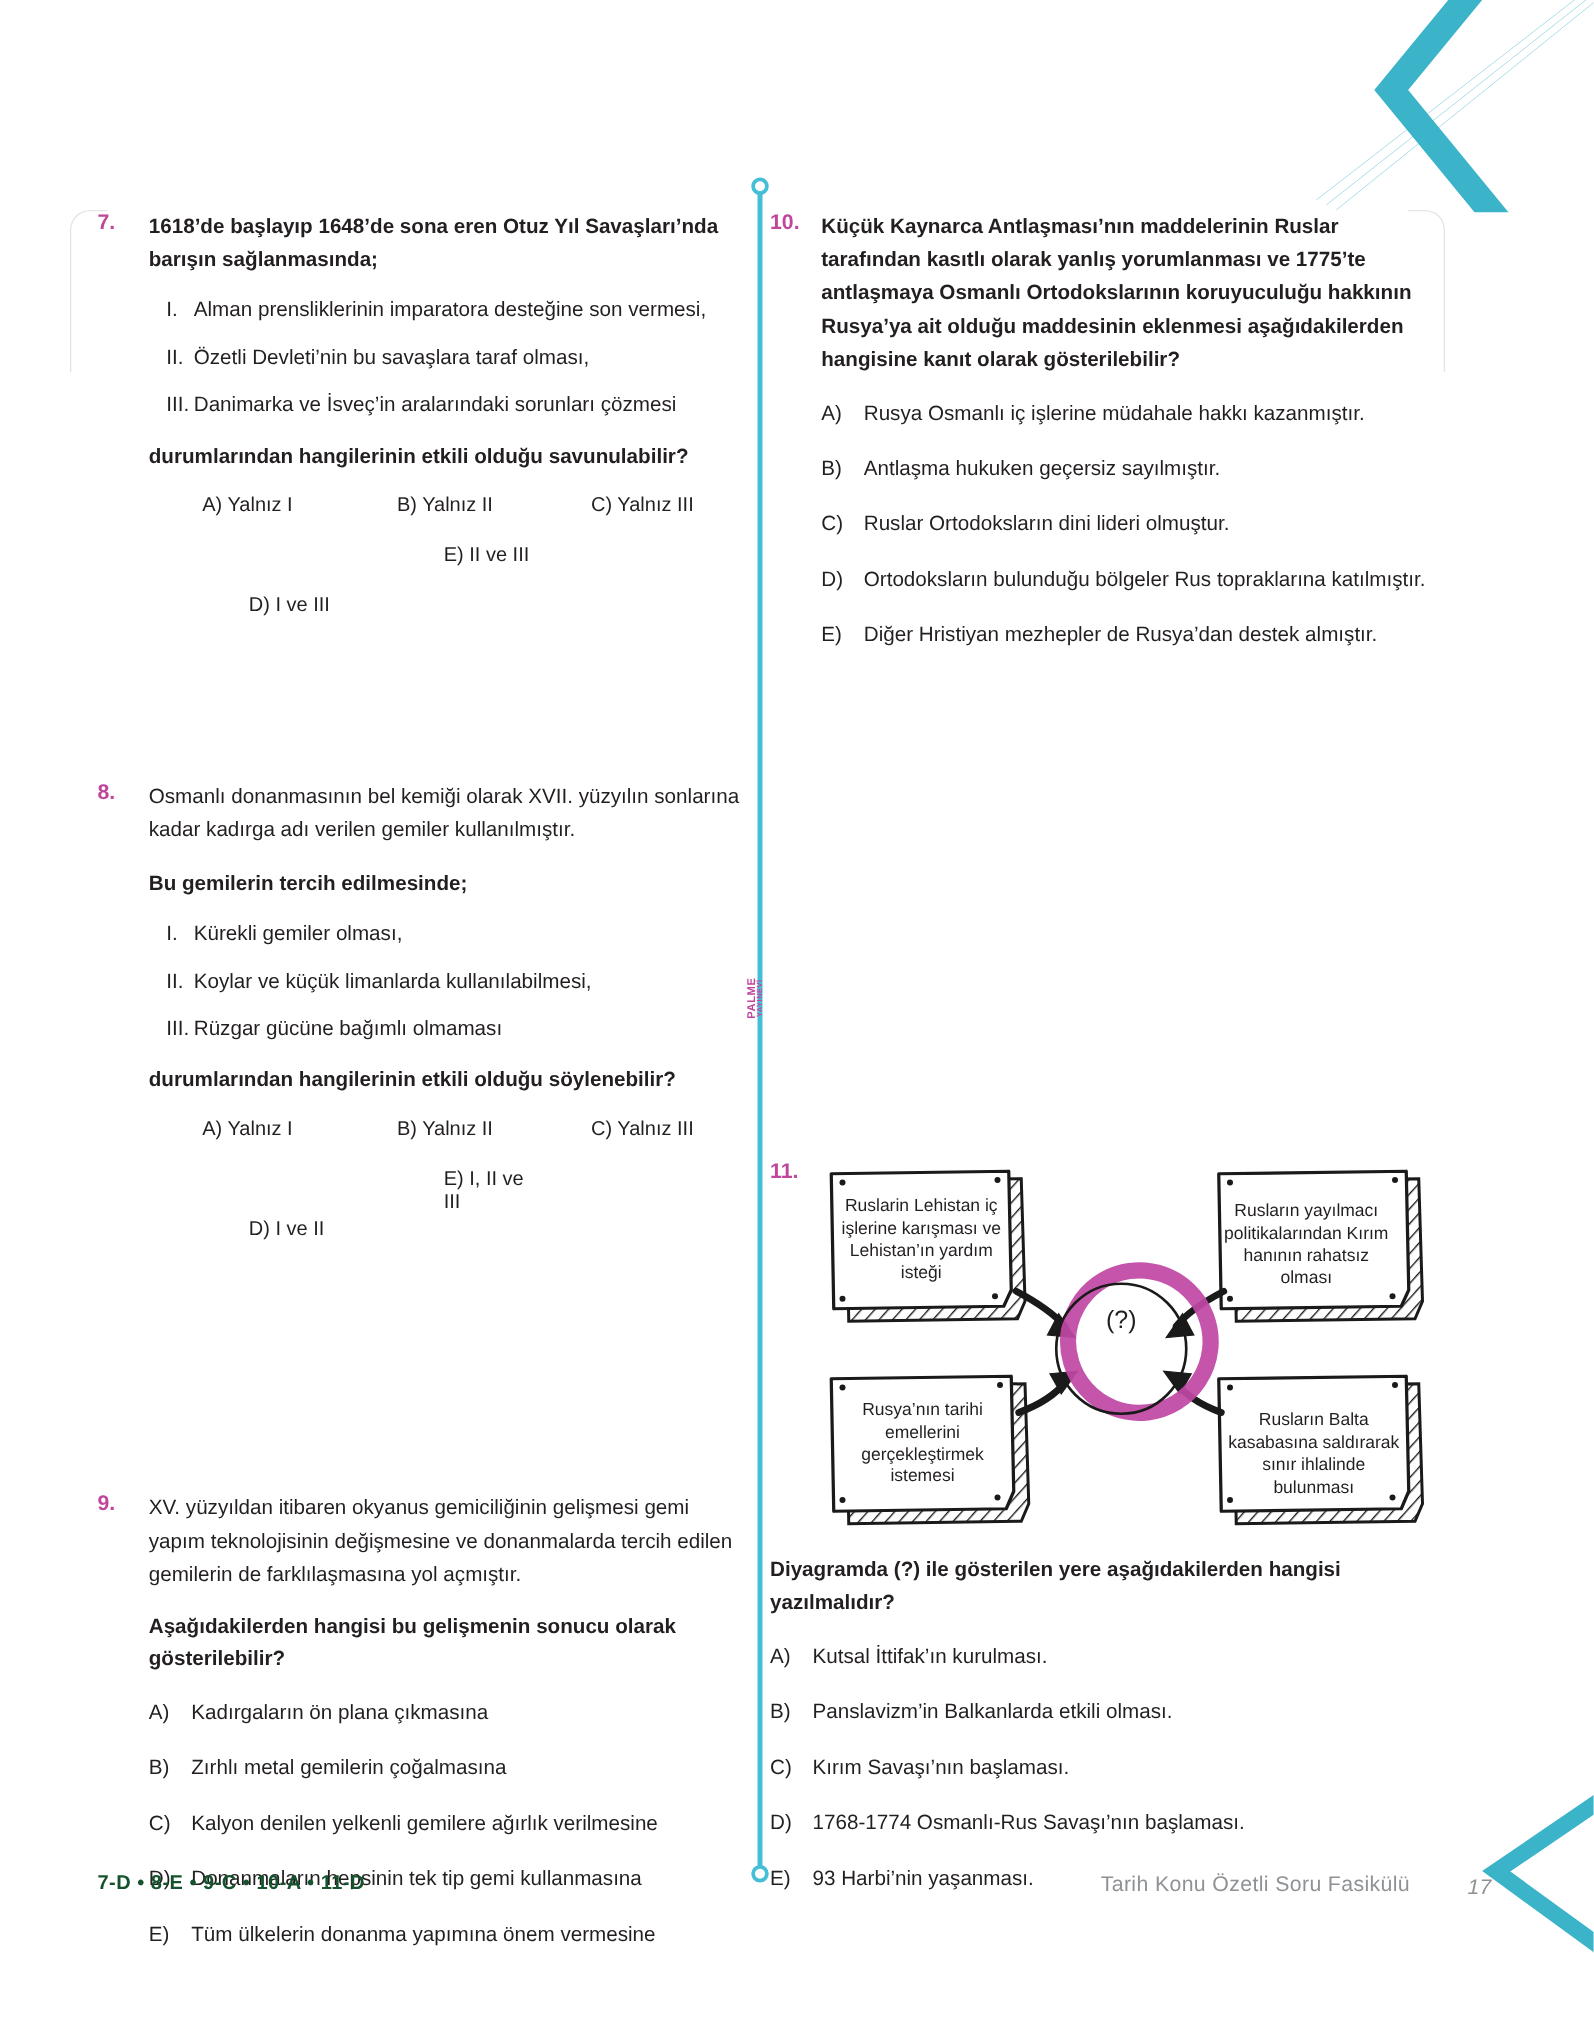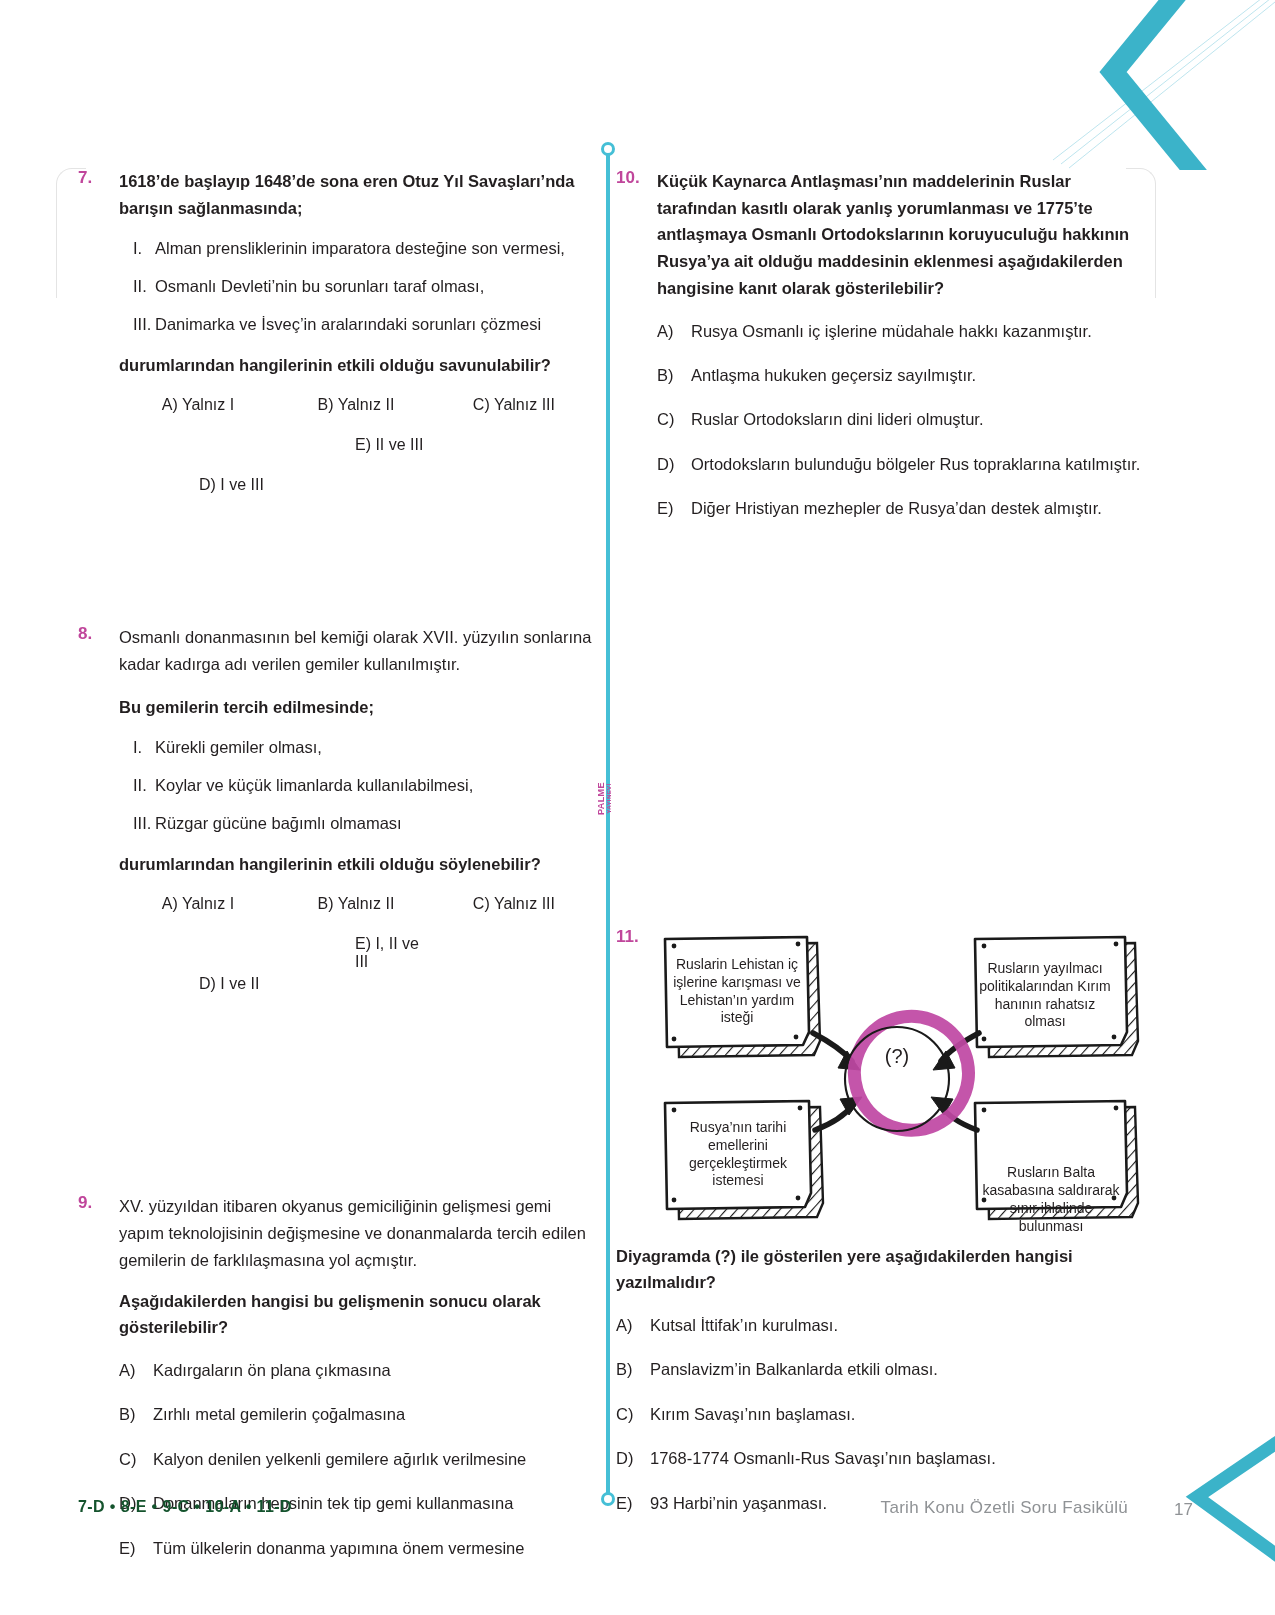--- a/index.html
+++ b/index.html
@@ -110,21 +110,21 @@
   .footer-key {
     position:absolute; left:78px; top:1498px;
     color:#14532d; font-weight:bold; font-size:16px; letter-spacing:0.4px;text-align:center;
   }
   .footer-title {
     position:absolute; right:147px; top:1498px;
     color:#8f9295; font-size:17px; letter-spacing:0.3px;
   }
   .page-no {
     position:absolute; right:82px; top:1500px;
-    color:#8f9295; font-size:17px; font-weight:normal;
+    color:#8f9295; font-size:17px; font-weight:normal;font-style:italic;
   }
 </style>
 </head>
 <body>
 
 <div class="corner-tr">
   <svg width="330" height="170" viewBox="0 0 330 170">
     <g stroke="#9ed8e6" stroke-width="0.8" fill="none" opacity="0.85">
       <path d="M330 -12 L108 160"></path>
       <path d="M330 -5 L116 164"></path>
@@ -159,21 +159,21 @@
     <div class="q-num">7.</div>
     <div class="q-body">
       <div class="stem bold">1618’de başlayıp 1648’de sona eren Otuz Yıl Savaşları’nda barışın sağlanmasında;</div>
       <ul class="roman-list">
         <li>
           <span class="rn">I.</span>
           <span>Alman prensliklerinin imparatora desteğine son vermesi,</span>
         </li>
         <li>
           <span class="rn">II.</span>
-          <span>Osmanlı Devleti’nin bu sorunları taraf olması,</span>
+          <span>Özetli Devleti’nin bu savaşlara taraf olması,</span>
         </li>
         <li>
           <span class="rn">III.</span>
           <span>Danimarka ve İsveç’in aralarındaki sorunları çözmesi</span>
         </li>
       </ul>
       <div class="ask">durumlarından hangilerinin etkili olduğu savunulabilir?</div>
       <div class="opt-grid-row1">
         <div>A) Yalnız I</div>
         <div>B) Yalnız II</div>
@@ -353,21 +353,21 @@
 
           <g>
             <path d="M205 118 A57 57 0 1 1 200 163 A57 57 0 0 1 205 118" fill="none" stroke="#bf48a4" stroke-width="13" stroke-linecap="round" opacity="0.93"></path>
             <circle cx="240" cy="152" r="52" fill="none" stroke="#1a1a1a" stroke-width="2.1"></circle>
           </g>
         </svg>
 
         <div class="dg-box-text" style="left:10px; top:12px; width:140px; height:106px;">Ruslarin Lehistan iç işlerine karışması ve Lehistan’ın yardım isteği</div>
         <div class="dg-box-text" style="left:320px; top:16px; width:136px; height:106px;">Rusların yayılmacı politikalarından Kırım hanının rahatsız olması</div>
         <div class="dg-box-text" style="left:10px; top:176px; width:142px; height:104px;border-radius:31px;">Rusya’nın tarihi emellerini gerçekleştirmek istemesi</div>
-        <div class="dg-box-text" style="left:320px; top:176px; width:148px; height:121px;margin-top:37px;">Rusların Balta kasabasına saldırarak sınır ihlalinde bulunması</div>
+        <div class="dg-box-text" style="left:320px; top:176px; width:148px; height:121px;">Rusların Balta kasabasına saldırarak sınır ihlalinde bulunması</div>
 
         <div class="dg-center-text">(?)</div>
       </div>
 
       <div class="ask" style="margin-left:-41px; margin-top:16px;">Diyagramda (?) ile gösterilen yere aşağıdakilerden hangisi yazılmalıdır?</div>
       <div class="opt-list" style="margin-left:-41px;">
         <div class="opt">
           <span class="ltr">A)</span>
           <span class="txt">Kutsal İttifak’ın kurulması.</span>
         </div>

